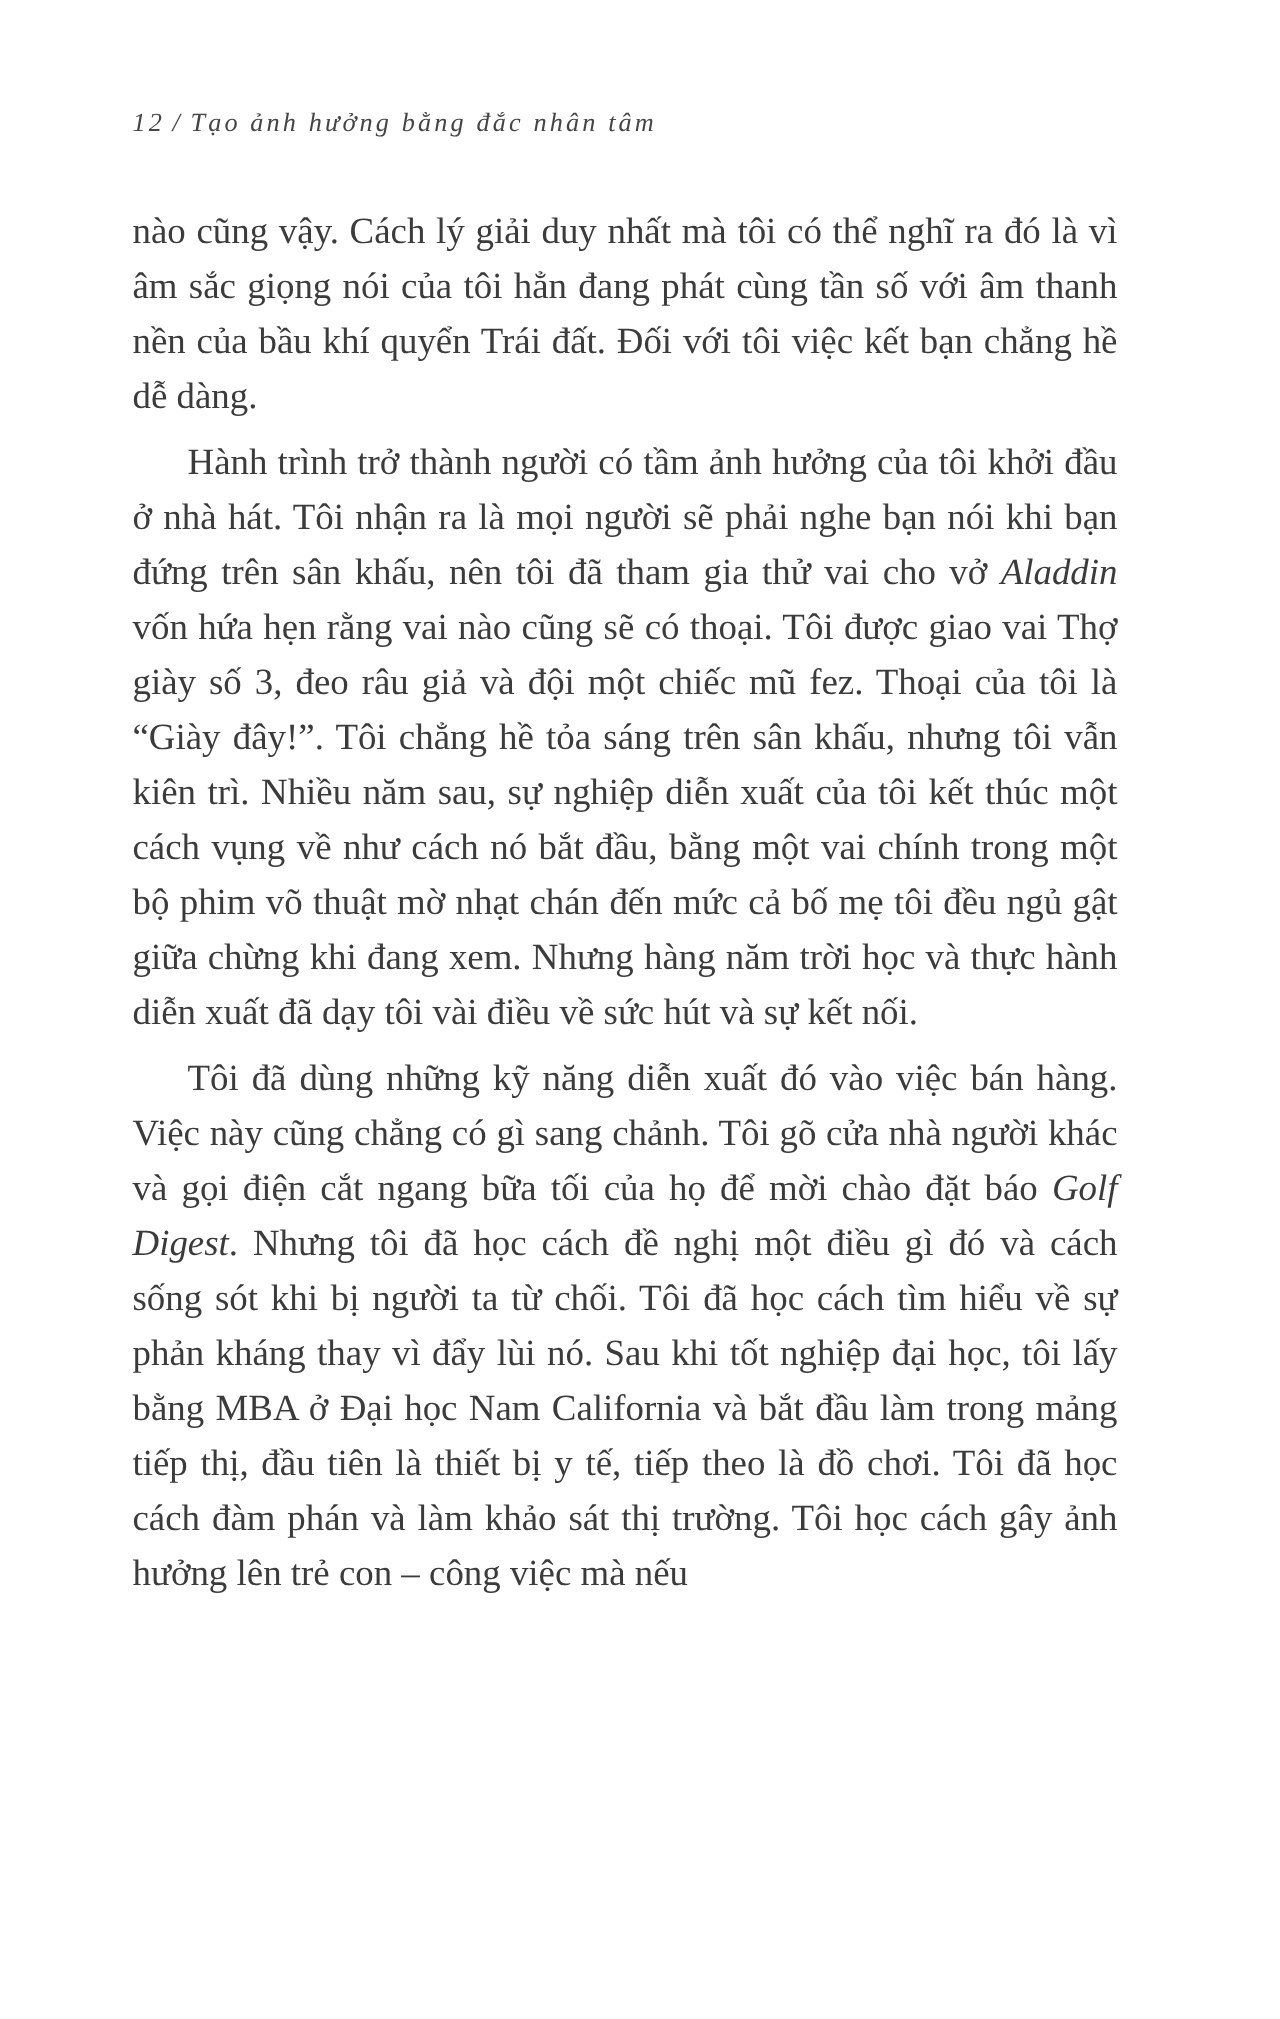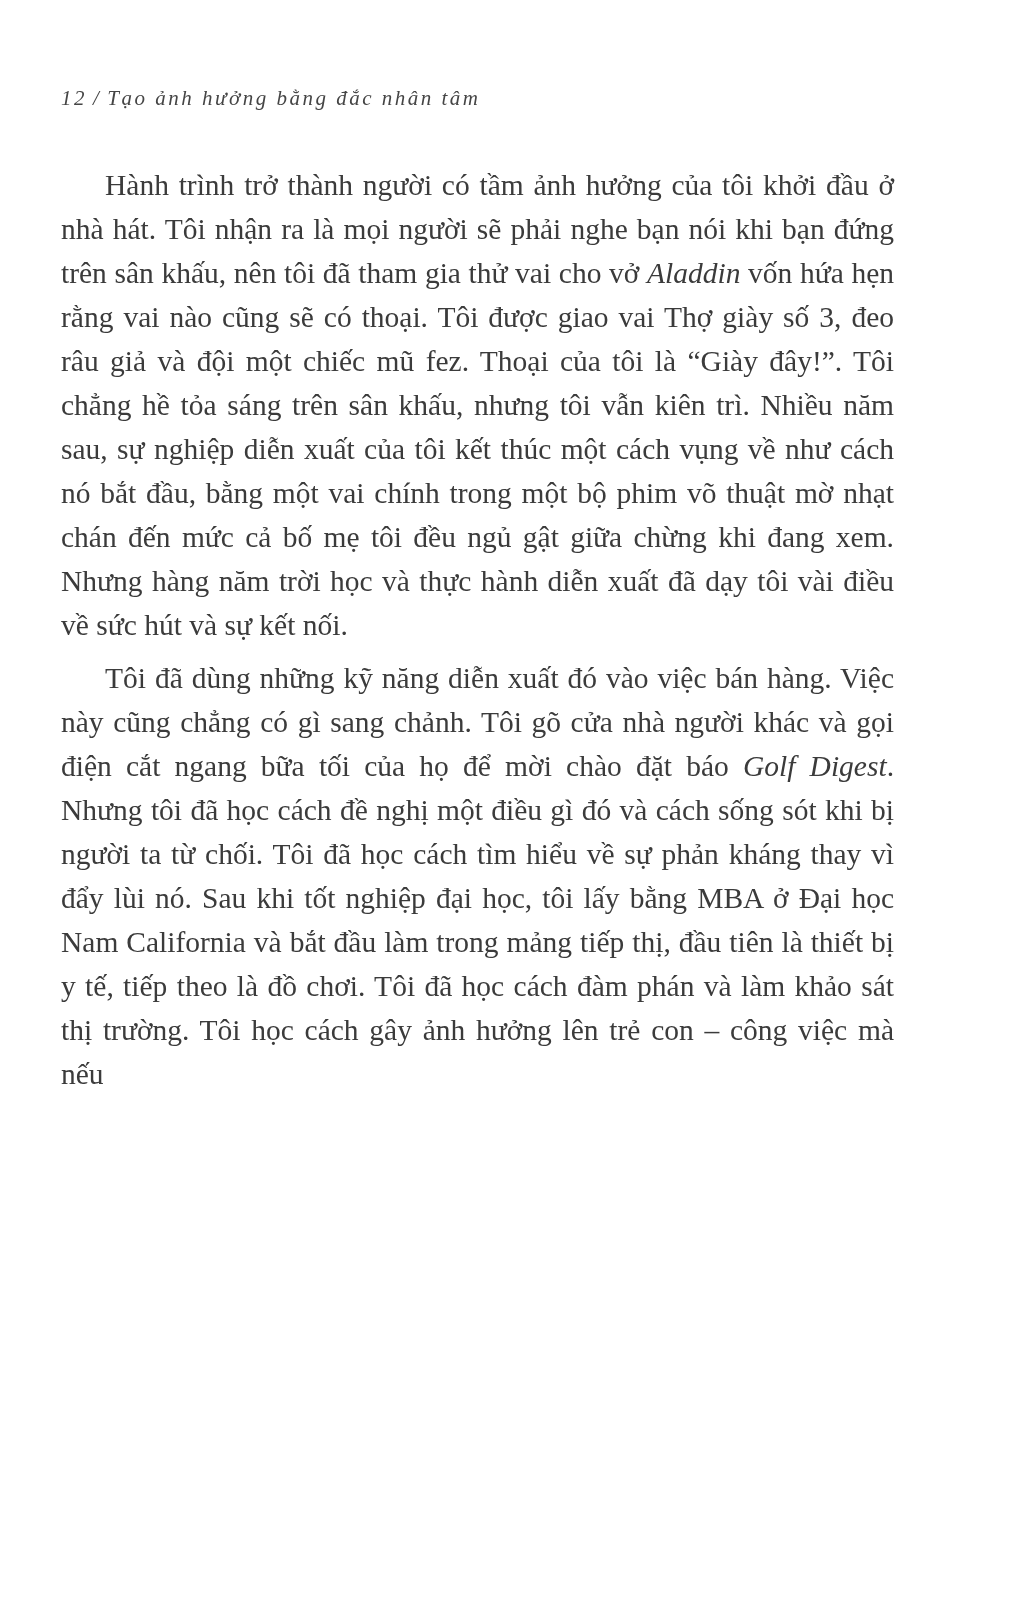--- a/index.html
+++ b/index.html
@@ -6,21 +6,21 @@
     margin: 0;
     padding: 0;
     background: #ffffff;
   }
   .book-page {
     position: relative;
     width: 1024px;
     min-height: 1615px;
     background: #ffffff;
     box-sizing: border-box;
-    padding: 86px 130px 60px 61px;
+    padding: 86px 130px 60px 106px;
     font-family: "Liberation Serif", "DejaVu Serif", serif;
     color: #3b3b3b;
   }
   .running-header {
     font-style: italic;
     font-size: 21px;
     letter-spacing: 2.5px;
     color: #454545;
     white-space: nowrap;
   }
@@ -43,16 +43,17 @@
   }
 </style>
 </head>
 <body>
 
 <div class="book-page">
   <div class="running-header">
     <span>12</span><span class="sep">/</span><span>Tạo ảnh hưởng bằng đắc nhân tâm</span>
   </div>
   <div class="page-content">
+      <p class="para"><span>nào cũng vậy. Cách lý giải duy nhất mà tôi có thể nghĩ ra đó là vì âm sắc giọng nói của tôi hẳn đang phát cùng tần số với âm thanh nền của bầu khí quyển Trái đất. Đối với tôi việc kết bạn chẳng hề dễ dàng.</span></p>
       <p class="para indent"><span>Hành trình trở thành người có tầm ảnh hưởng của tôi khởi đầu ở nhà hát. Tôi nhận ra là mọi người sẽ phải nghe bạn nói khi bạn đứng trên sân khấu, nên tôi đã tham gia thử vai cho vở </span><em>Aladdin</em><span> vốn hứa hẹn rằng vai nào cũng sẽ có thoại. Tôi được giao vai Thợ giày số 3, đeo râu giả và đội một chiếc mũ fez. Thoại của tôi là “Giày đây!”. Tôi chẳng hề tỏa sáng trên sân khấu, nhưng tôi vẫn kiên trì. Nhiều năm sau, sự nghiệp diễn xuất của tôi kết thúc một cách vụng về như cách nó bắt đầu, bằng một vai chính trong một bộ phim võ thuật mờ nhạt chán đến mức cả bố mẹ tôi đều ngủ gật giữa chừng khi đang xem. Nhưng hàng năm trời học và thực hành diễn xuất đã dạy tôi vài điều về sức hút và sự kết nối.</span></p>
       <p class="para indent"><span>Tôi đã dùng những kỹ năng diễn xuất đó vào việc bán hàng. Việc này cũng chẳng có gì sang chảnh. Tôi gõ cửa nhà người khác và gọi điện cắt ngang bữa tối của họ để mời chào đặt báo </span><em>Golf Digest</em><span>. Nhưng tôi đã học cách đề nghị một điều gì đó và cách sống sót khi bị người ta từ chối. Tôi đã học cách tìm hiểu về sự phản kháng thay vì đẩy lùi nó. Sau khi tốt nghiệp đại học, tôi lấy bằng MBA ở Đại học Nam California và bắt đầu làm trong mảng tiếp thị, đầu tiên là thiết bị y tế, tiếp theo là đồ chơi. Tôi đã học cách đàm phán và làm khảo sát thị trường. Tôi học cách gây ảnh hưởng lên trẻ con – công việc mà nếu</span></p>
     </div>
 </div>
 
 </body></html>

